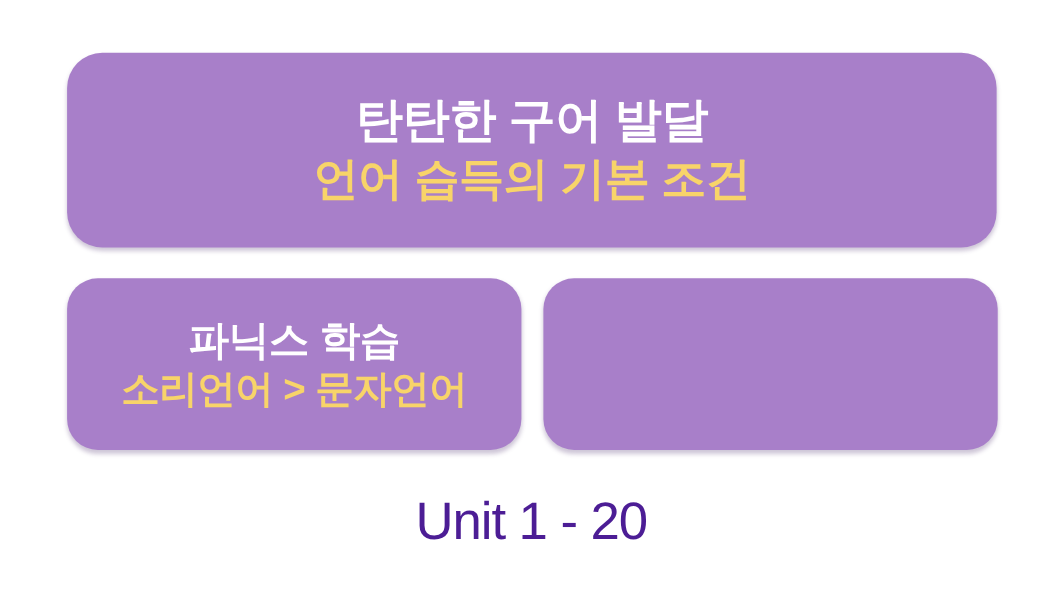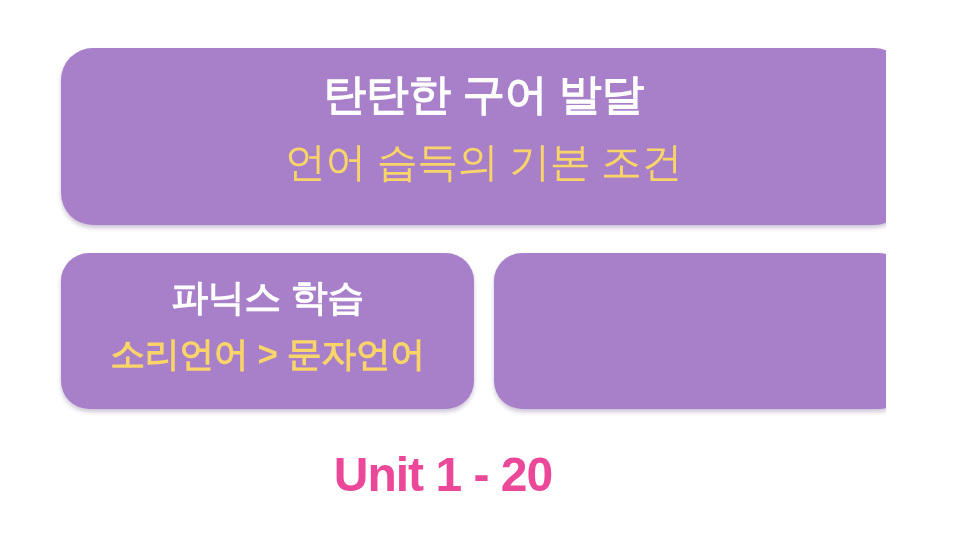--- a/index.html
+++ b/index.html
@@ -5,21 +5,21 @@
   html, body {
     margin: 0;
     padding: 0;
     background: #ffffff;
   }
   body {
     font-family: "Liberation Sans", "DejaVu Sans", sans-serif;
   }
   .slide {
     position: relative;
-    width: 886px;
+    width: 966px;
     height: 543px;
     background: #ffffff;
     overflow: hidden;
   }
 
   .card {
     position: absolute;
     background: #a87fc9;
     border-radius: 30px;
     box-shadow: 0 3px 4px rgba(80, 50, 110, 0.28);
@@ -45,22 +45,22 @@
     color: #ffffff;
     font-weight: bold;
     margin: 0 0 7px 0;
     white-space: nowrap;
   }
   .card-main .line-2 {
     font-size: 41px;
     line-height: 1.06;
     letter-spacing: -0.5px;
     color: #f8d469;
-    font-weight: normal;
-    margin: 16px;
+    font-weight: bold;
+    margin: 0;
     white-space: nowrap;
   }
 
   
   .card-sub {
     top: 253px;
     width: 413px;
     height: 156px;
     border-radius: 28px;
   }
@@ -74,37 +74,37 @@
     color: #ffffff;
     font-weight: bold;
     margin: 0 0 5px 0;
     white-space: nowrap;
   }
   .card-sub .line-2 {
     font-size: 35px;
     line-height: 1.06;
     letter-spacing: -0.5px;
     font-weight: bold;
-    margin: 12px;
+    margin: 0;
     white-space: nowrap;
   }
   .txt-yellow { color: #f8d469; }
   .txt-white  { color: #ffffff; }
 
   
   .footer-unit {
     position: absolute;
     left: 0;
     right: 0;
     top: 447px;
     text-align: center;
     font-size: 48px;
-    font-weight: bold;
+    font-weight: normal;
     letter-spacing: -1px;
-    color: #ec4899;
+    color: #4c1d95;
     white-space: nowrap;
   }
 </style>
 </head>
 <body>
 
 <div class="slide">
 
   <div class="card card-main">
     <div class="line-1">탄탄한 구어 발달</div>

